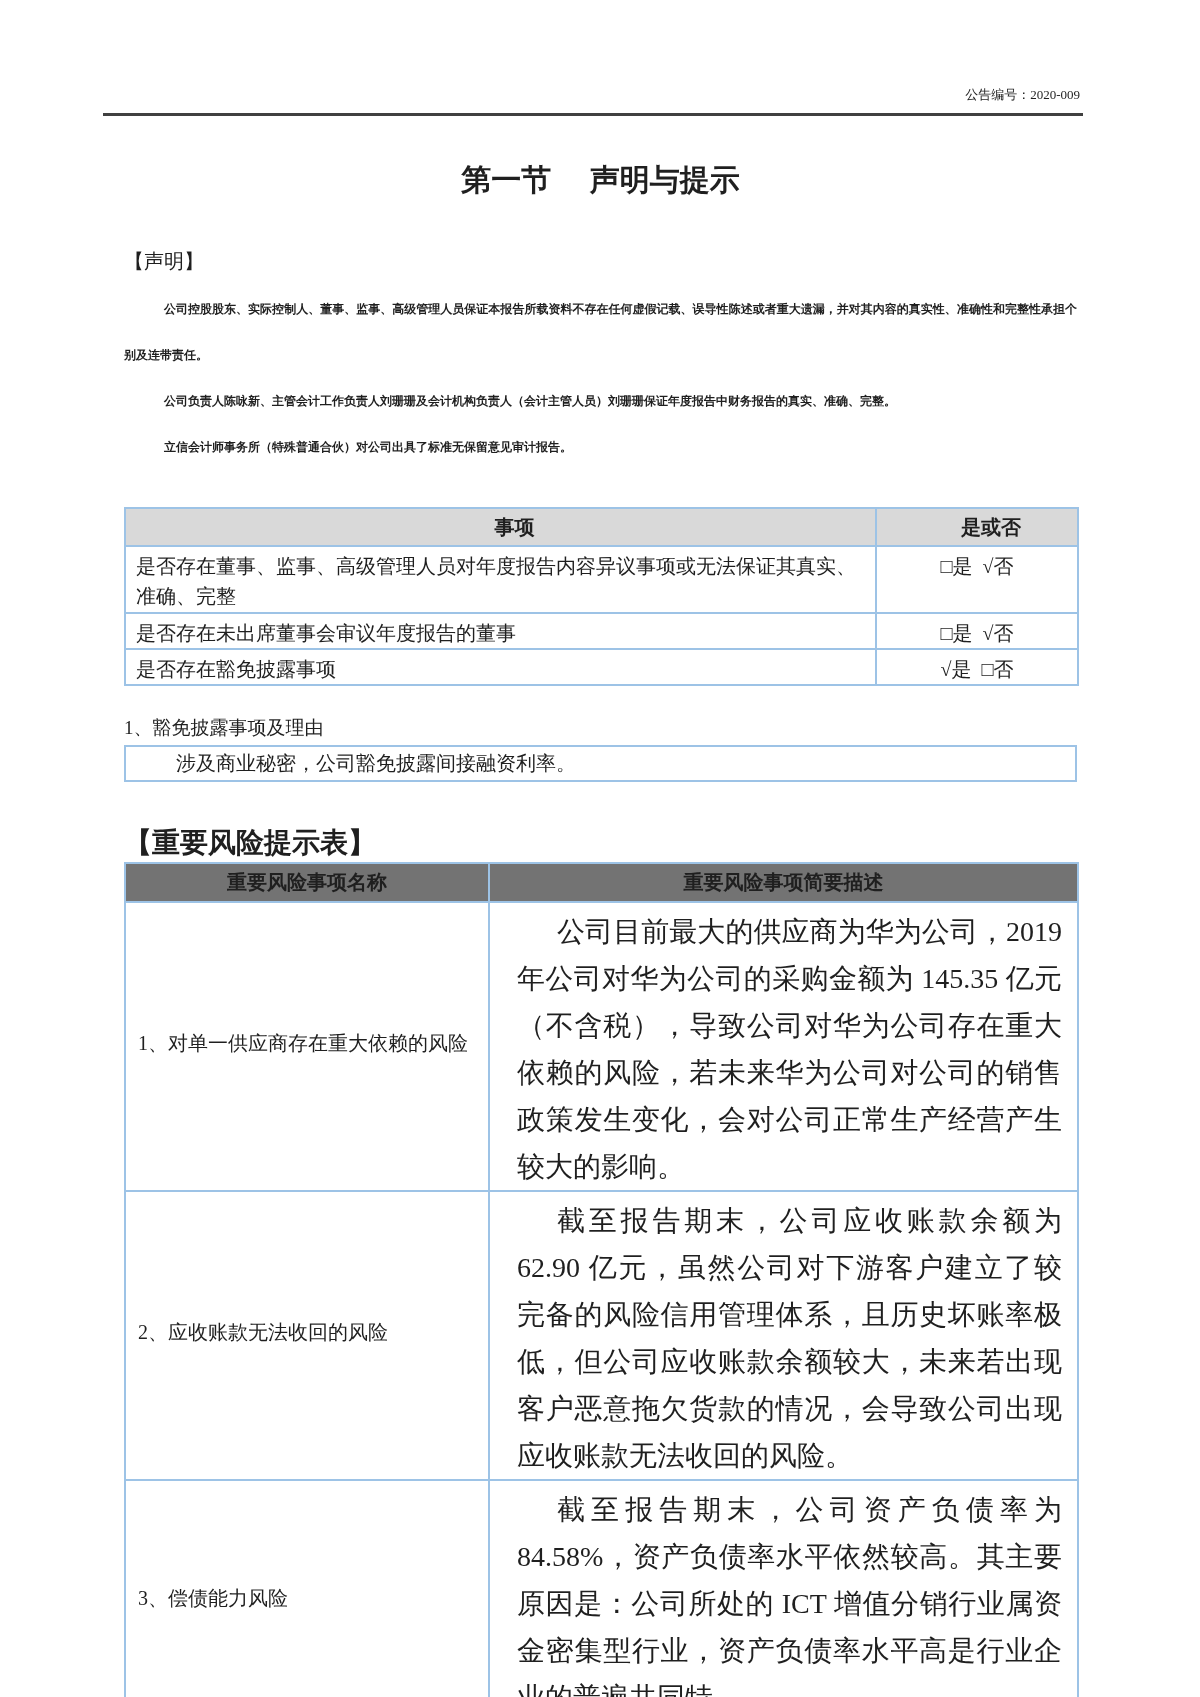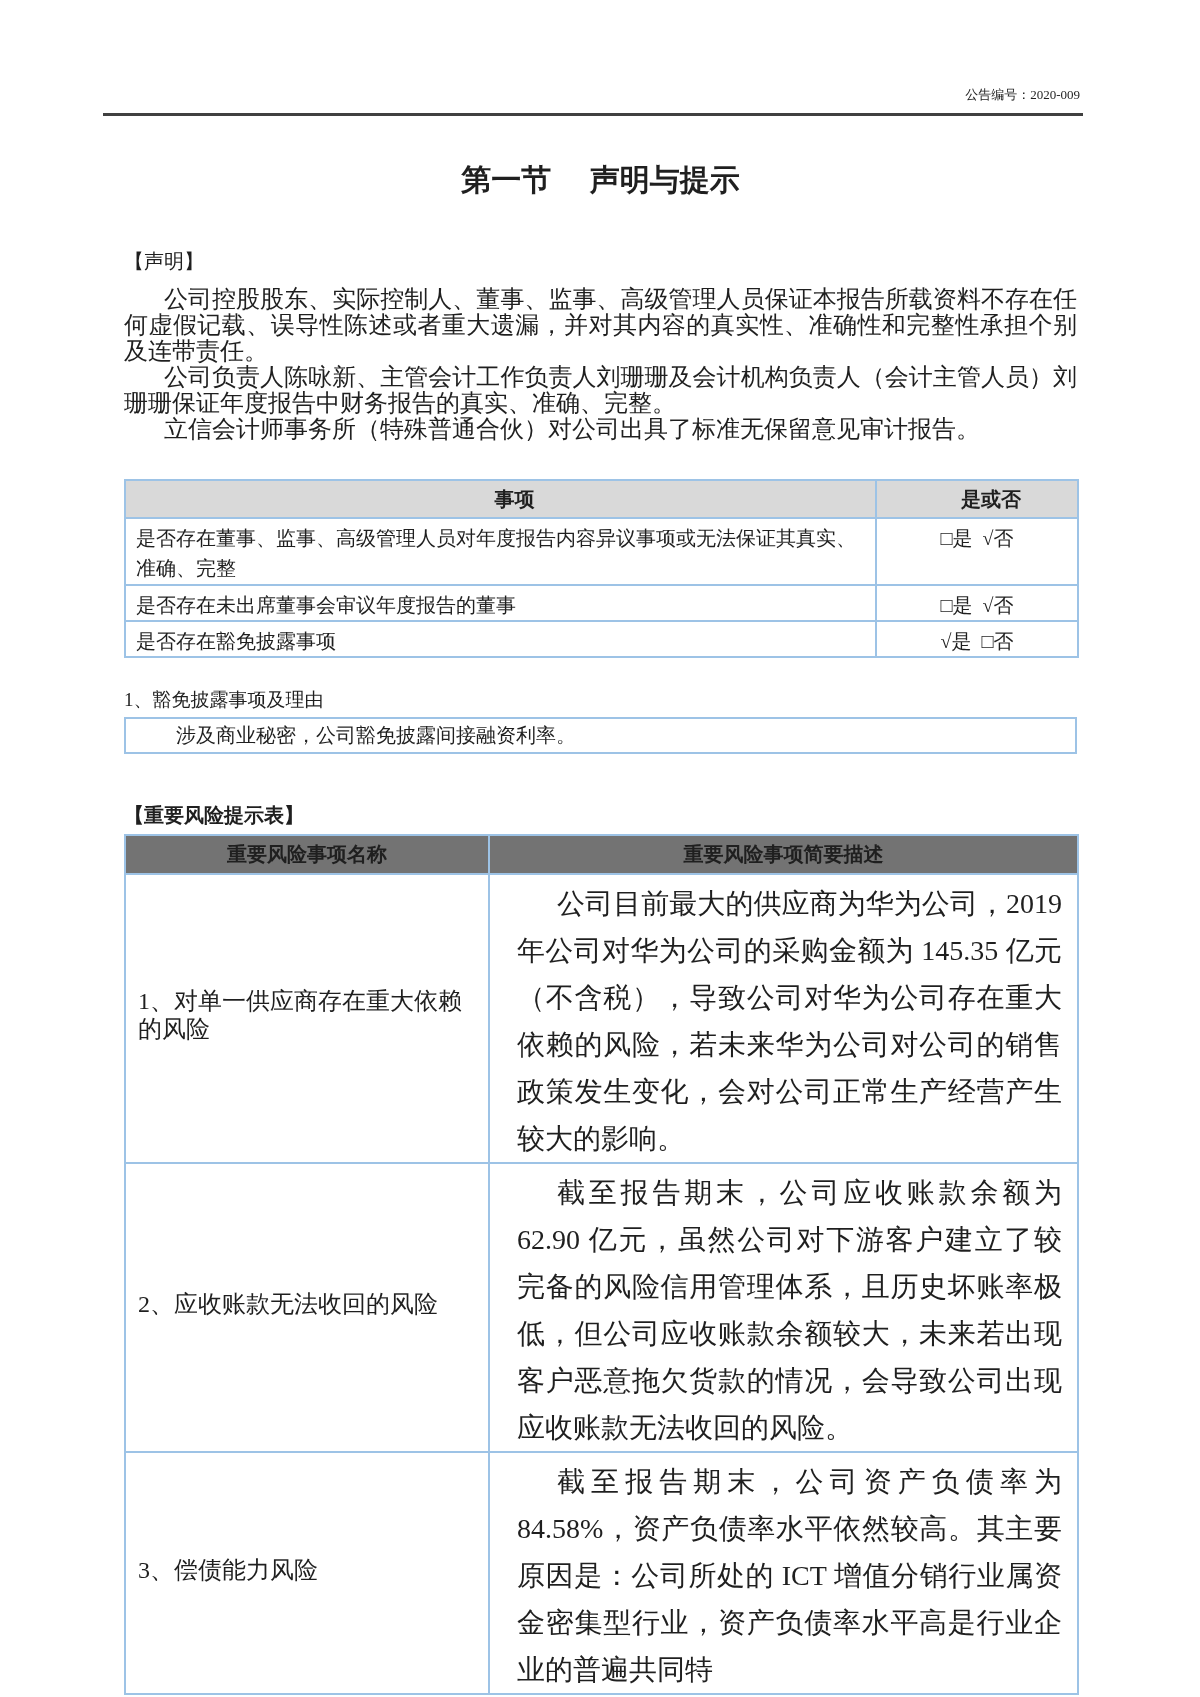--- a/index.html
+++ b/index.html
@@ -35,24 +35,25 @@
     white-space:pre;
   }
   .decl-heading {
     margin:48px 0 0 124px;
     width:953px;
     font-size:20px;
     line-height:26px;
   }
   .paragraphs { margin:12px 0 0 124px; width:953px; }
   .para {
-    font-size:24px;
-    line-height:26px;
+    font-size:12px;
+    line-height:46px;
     text-indent:40px;
     text-align:justify;
+    font-weight:bold;
   }
   table { border-collapse:collapse; table-layout:fixed; }
   .matters-table {
     margin:37px 0 0 124px;
     width:953px;
     border:2px solid #8aa9c9;
   }
   .matters-table th, .matters-table td { border:2px solid #9dc3e6;padding-left:28px; }
   .matters-table th {
     background:#d9d9d9;
@@ -82,42 +83,42 @@
     margin:5px 0 0 124px;
     width:953px; height:37px;
     border:2px solid #9dc3e6;
     display:flex; align-items:center;
     font-size:20px;
     padding-left:50px;
   }
   .risk-heading {
     margin:48px 0 0 124px;
     width:953px;
-    font-size:20px;
+    font-size:28px;
     line-height:26px;
     font-weight:bold;
   }
   .risk-table {
     margin:6px 0 0 124px;
     width:953px;
     border:2px solid #8aa9c9;
   }
   .risk-table th, .risk-table td { border:2px solid #9dc3e6; }
   .risk-table th {
     background:#737373;
     height:39px;
     font-size:20px;
     font-weight:bold;
     text-align:center;
   }
   .col-risk-name { width:364px; }
   .col-risk-desc { width:589px; }
   .risk-table td.risk-name {
     vertical-align:middle;
-    font-size:24px;
+    font-size:20px;
     padding:0 8px 7px 12px;
     line-height:28px;
   }
   .risk-table td.risk-desc {
     vertical-align:top;
     font-size:28px;
     line-height:47px;
     padding:5px 15px 0 27px;
     text-indent:40px;
     text-align:justify;

